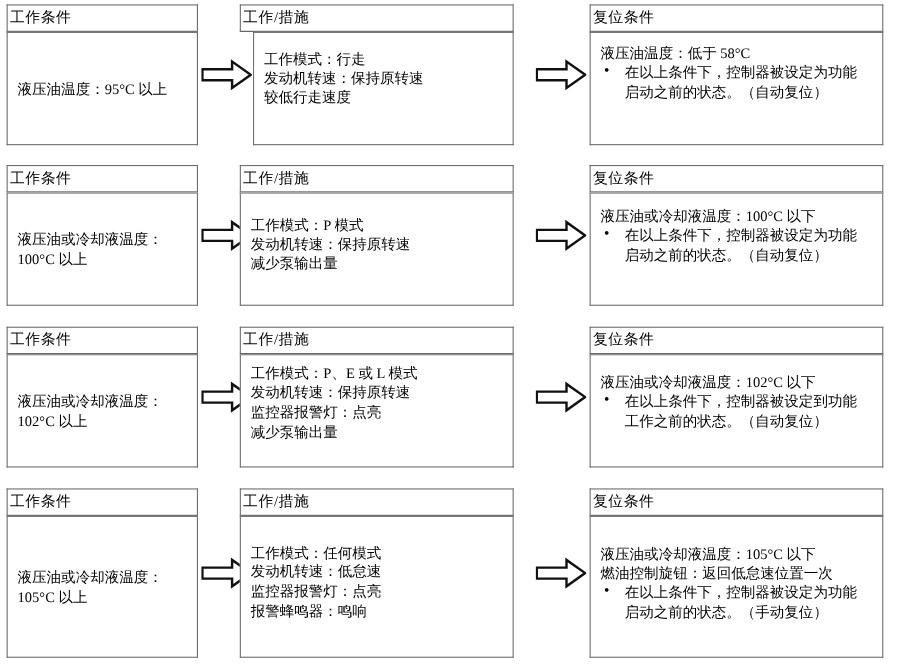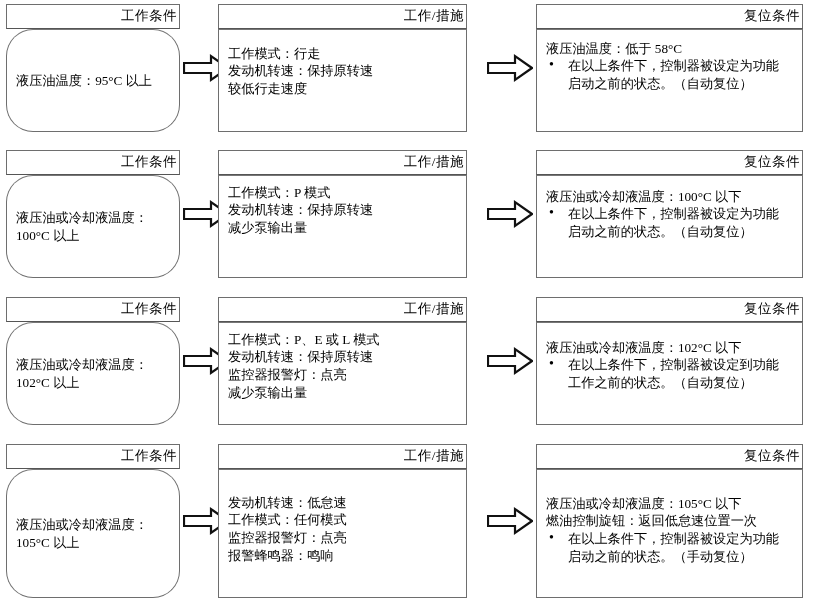--- a/index.html
+++ b/index.html
@@ -36,21 +36,21 @@
   .col-cond   { left: 6px;   width: 174px; }
   .col-action { left: 218px; width: 249px; }
   .col-reset  { left: 536px; width: 267px; }
 
   
   .cell-header {
     box-sizing: border-box;
     border: 1.3px solid #6e6e6e;
     border-bottom: 1.3px solid #555;
     background: #ffffff;
-    text-align: right;
+    text-align: left;
     font-size: 13.5px;
     line-height: 1.0;
     padding: 4px 2px 5px 2px;
     letter-spacing: 0.5px;
   }
 
   
   .cell-body {
     box-sizing: border-box;
     border: 1.3px solid #6e6e6e;
@@ -59,21 +59,20 @@
     padding: 7px 8px 6px 9px;
     font-size: 13.2px;
     line-height: 1.36;
     overflow: hidden;
     position: relative;
   }
   .cell-body.center-v {
     display: flex;
     flex-direction: column;
     justify-content: center;
-    border-radius: 27px;
   }
 
   .tline {
     white-space: nowrap;
   }
 
   
   .cell-body, .cell-header {
     font-family: "Liberation Serif", "DejaVu Serif", serif;
   }
@@ -124,21 +123,21 @@
     </div>
 
     <div class="arrow arrow-1" style="top:49px;">
       <svg viewBox="0 0 46 30" xmlns="http://www.w3.org/2000/svg">
         <path d="M1 10 H28 V3 L45 15 L28 27 V20 H1 Z" fill="#ffffff" stroke="#111111" stroke-width="2.2" stroke-linejoin="miter"></path>
       </svg>
     </div>
 
     <div class="cell col-action">
       <div class="cell-header">工作/措施</div>
-      <div class="cell-body" style="height:103px;padding-top:15px;">
+      <div class="cell-body" style="height:103px;padding-top:15px;margin-left:12px;">
         <div class="tline">工作模式：行走</div>
         <div class="tline">发动机转速：保持原转速</div>
         <div class="tline">较低行走速度</div>
       </div>
     </div>
 
     <div class="arrow arrow-2" style="top:49px;">
       <svg viewBox="0 0 46 30" xmlns="http://www.w3.org/2000/svg">
         <path d="M1 10 H28 V3 L45 15 L28 27 V20 H1 Z" fill="#ffffff" stroke="#111111" stroke-width="2.2" stroke-linejoin="miter"></path>
       </svg>
@@ -169,21 +168,21 @@
     </div>
 
     <div class="arrow arrow-1" style="top:49px;">
       <svg viewBox="0 0 46 30" xmlns="http://www.w3.org/2000/svg">
         <path d="M1 10 H28 V3 L45 15 L28 27 V20 H1 Z" fill="#ffffff" stroke="#111111" stroke-width="2.2" stroke-linejoin="miter"></path>
       </svg>
     </div>
 
     <div class="cell col-action">
       <div class="cell-header">工作/措施</div>
-      <div class="cell-body" style="height:103px;padding-top:8px;">
+      <div class="cell-body" style="height:103px;padding-top:20px;">
         <div class="tline">工作模式：P 模式</div>
         <div class="tline">发动机转速：保持原转速</div>
         <div class="tline">减少泵输出量</div>
       </div>
     </div>
 
     <div class="arrow arrow-2" style="top:49px;">
       <svg viewBox="0 0 46 30" xmlns="http://www.w3.org/2000/svg">
         <path d="M1 10 H28 V3 L45 15 L28 27 V20 H1 Z" fill="#ffffff" stroke="#111111" stroke-width="2.2" stroke-linejoin="miter"></path>
       </svg>
@@ -261,22 +260,22 @@
 
     <div class="arrow arrow-1" style="top:62px;">
       <svg viewBox="0 0 46 30" xmlns="http://www.w3.org/2000/svg">
         <path d="M1 10 H28 V3 L45 15 L28 27 V20 H1 Z" fill="#ffffff" stroke="#111111" stroke-width="2.2" stroke-linejoin="miter"></path>
       </svg>
     </div>
 
     <div class="cell col-action">
       <div class="cell-header">工作/措施</div>
       <div class="cell-body" style="height:129px;padding-top:24px;">
+        <div class="tline">工作模式：任何模式</div>
         <div class="tline">发动机转速：低怠速</div>
-        <div class="tline">工作模式：任何模式</div>
         <div class="tline">监控器报警灯：点亮</div>
         <div class="tline">报警蜂鸣器：鸣响</div>
       </div>
     </div>
 
     <div class="arrow arrow-2" style="top:62px;">
       <svg viewBox="0 0 46 30" xmlns="http://www.w3.org/2000/svg">
         <path d="M1 10 H28 V3 L45 15 L28 27 V20 H1 Z" fill="#ffffff" stroke="#111111" stroke-width="2.2" stroke-linejoin="miter"></path>
       </svg>
     </div>

